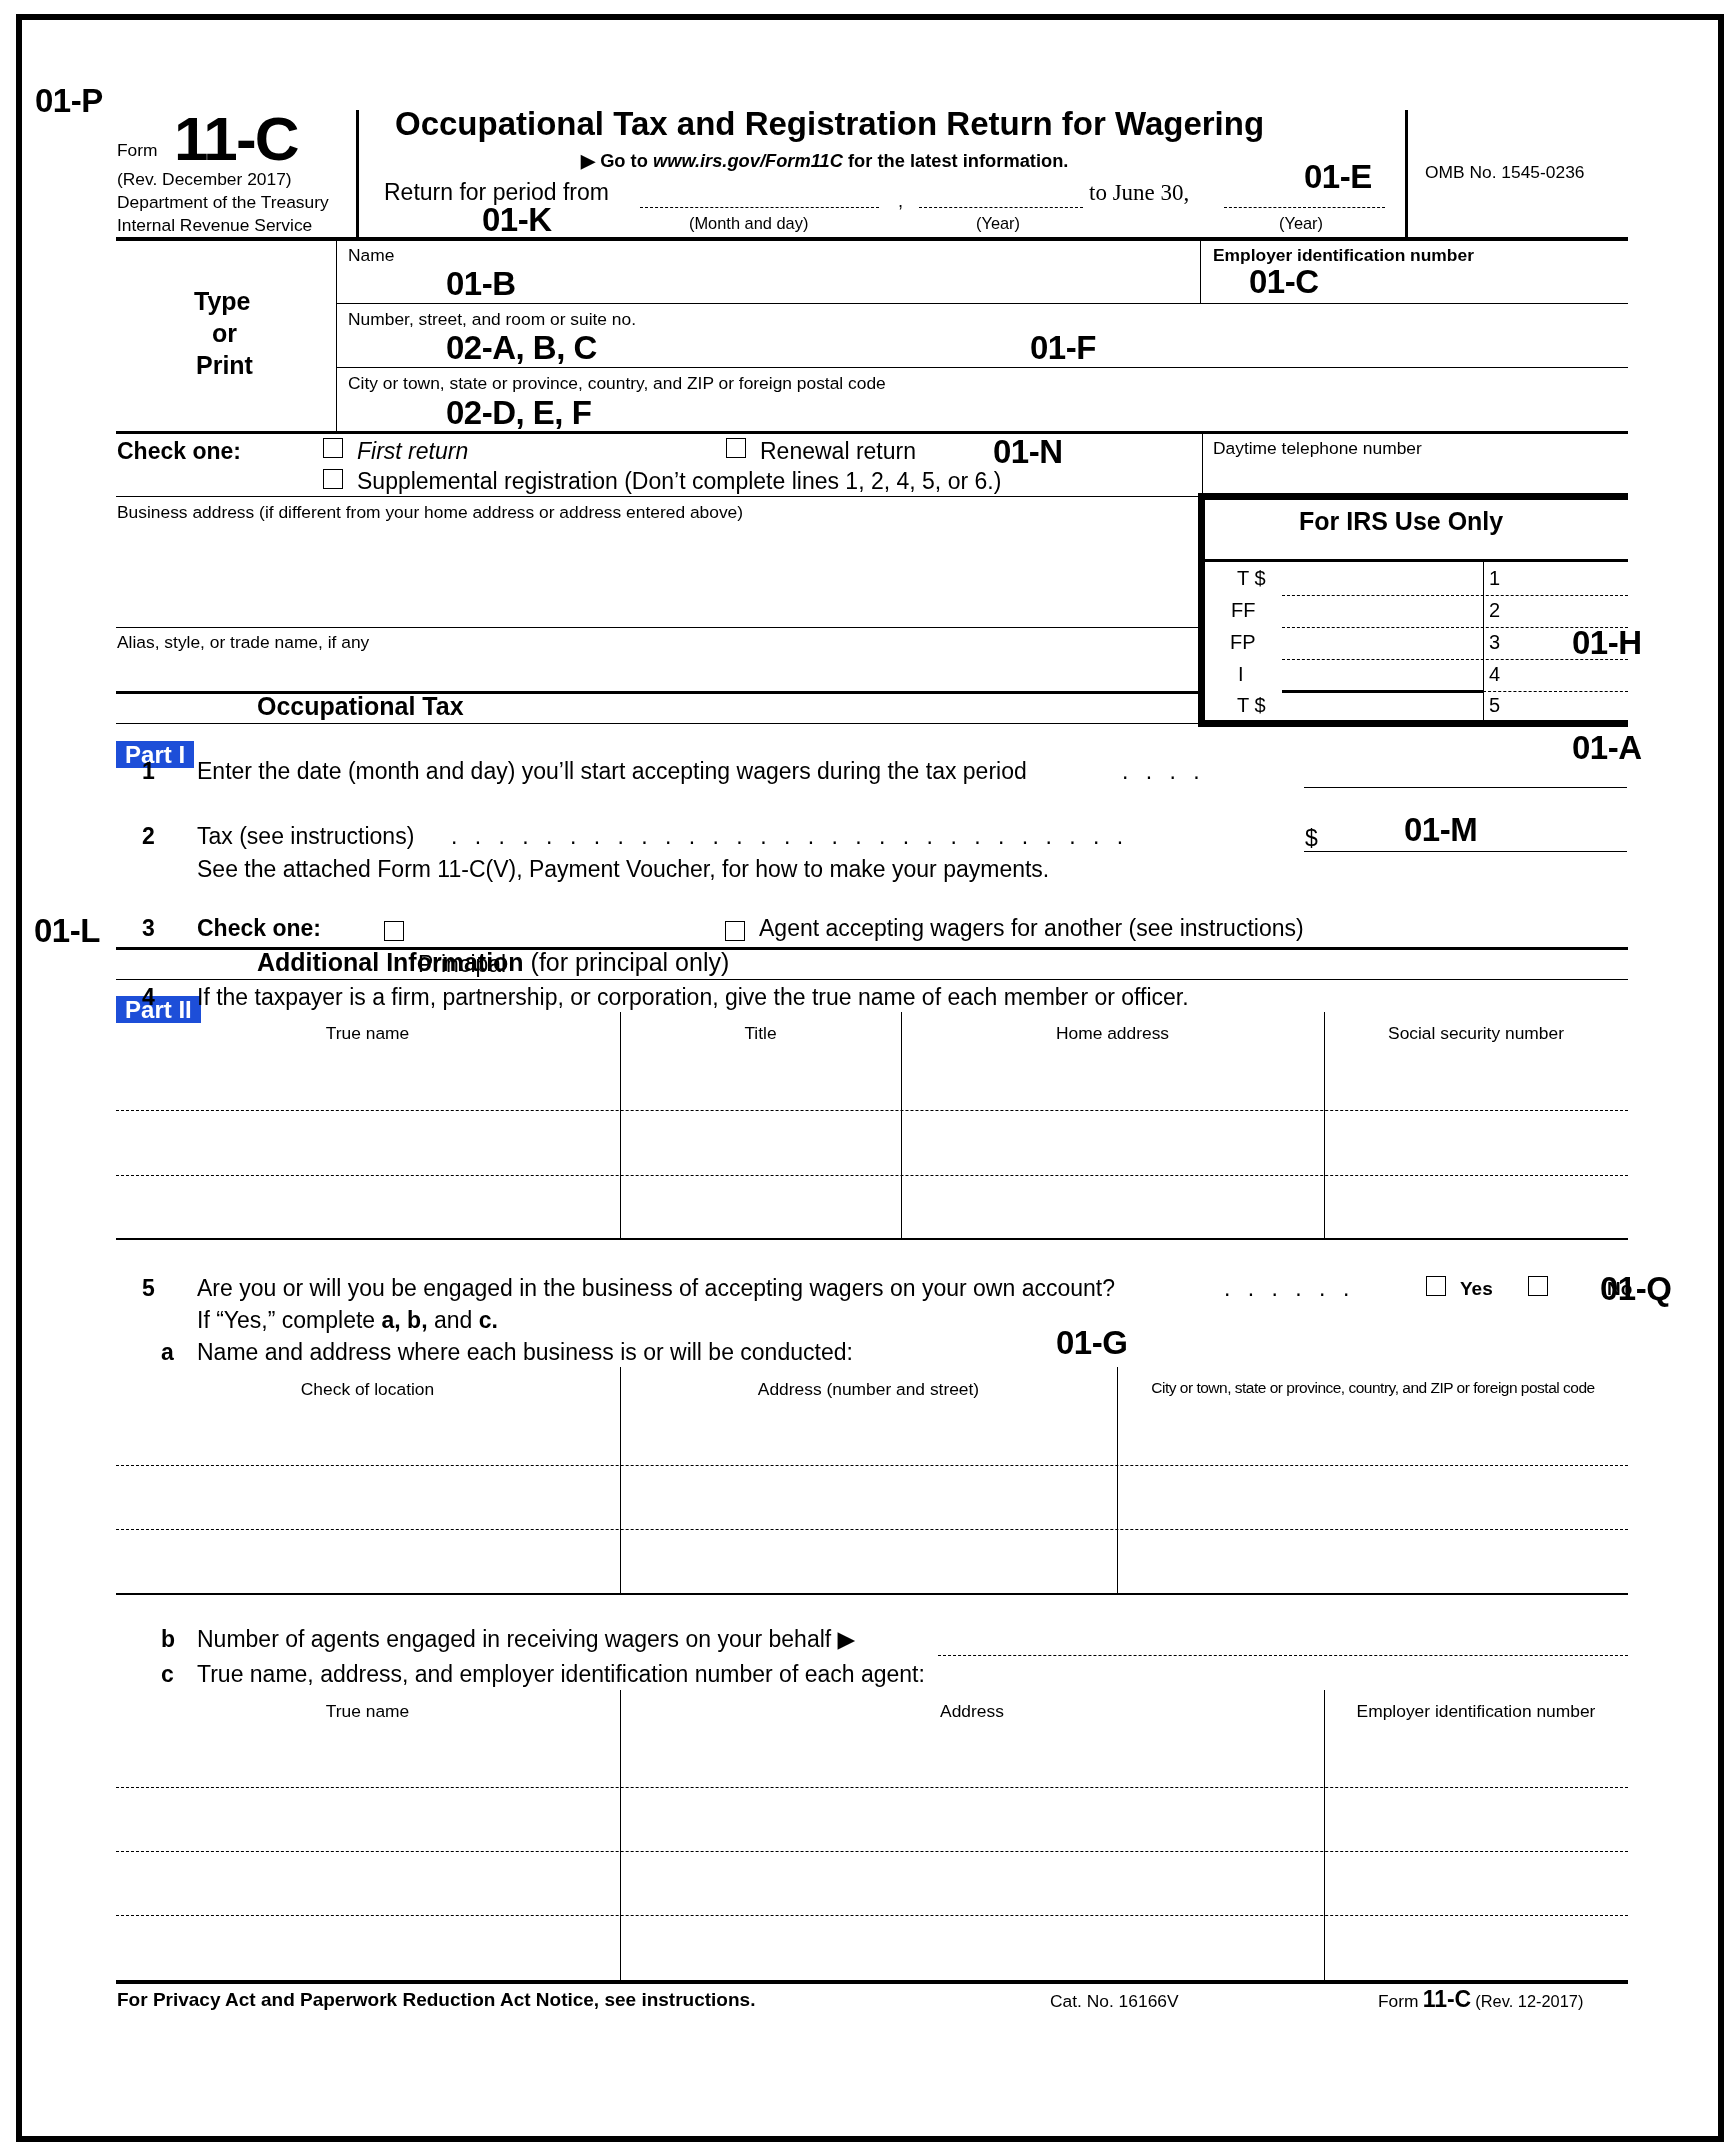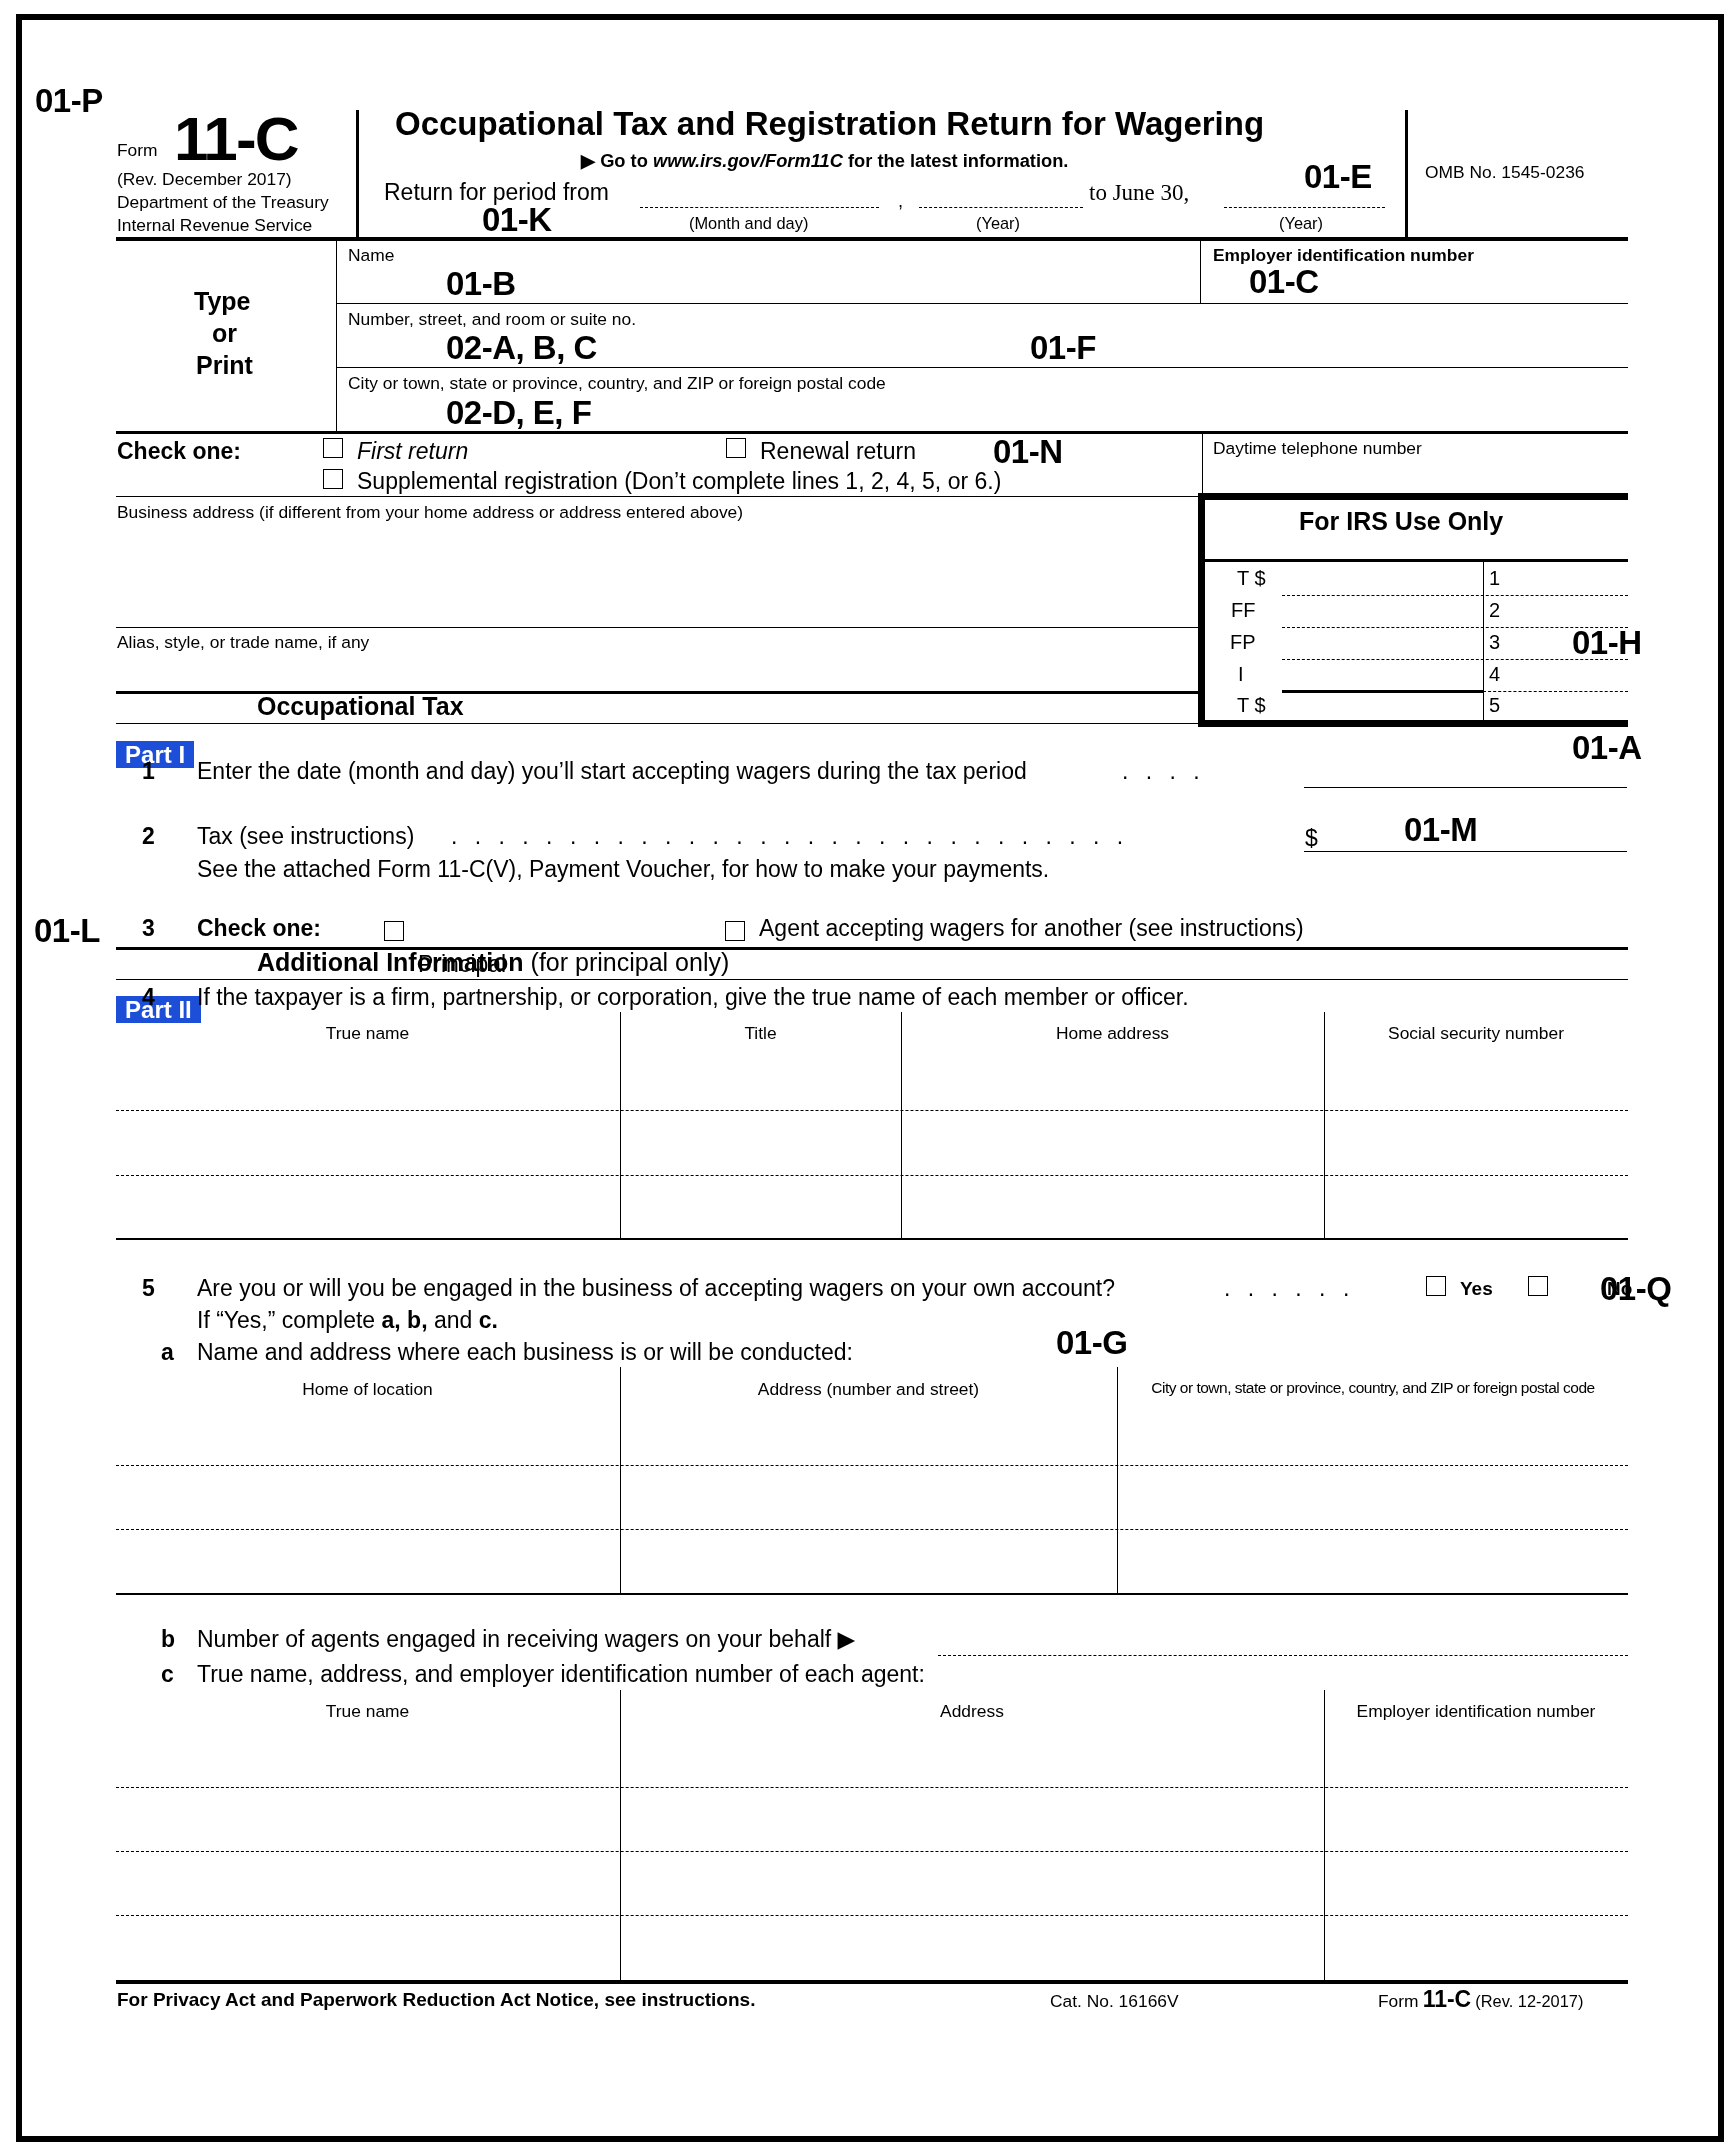--- a/index.html
+++ b/index.html
@@ -206,21 +206,21 @@
 
 <div class="t body" style="left:197px;top:1309px;"><span>If “Yes,” complete </span><b>a, b,</b><span> and </span><b>c.</b></div>
 
 <div class="t ann" style="left:1056px;top:1326px;">01-G</div>
 <div class="t body" style="left:161px;top:1341px;font-weight:bold;">a</div>
 <div class="t body" style="left:197px;top:1341px;">Name and address where each business is or will be conducted:</div>
 
 <div>
   <div class="vl" style="left:620px;top:1367px;width:1.4px;height:226px;"></div>
   <div class="vl" style="left:1117px;top:1367px;width:1.4px;height:226px;"></div>
-  <div class="colhead" style="left:116px;width:503px;top:1379px;">Home of location</div>
+  <div class="colhead" style="left:116px;width:503px;top:1379px;">Check of location</div>
   <div class="colhead" style="left:620px;width:497px;top:1379px;">Address (number and street)</div>
   <div class="colhead" style="left:1118px;width:510px;top:1379px;font-size:15.5px;letter-spacing:-0.5px;">City or town, state or province, country, and ZIP or foreign postal code</div>
   <div class="field" style="left:116px;top:1403px;width:1512px;height:62px;"></div>
   <div class="dash" style="left:116px;top:1465px;width:1512px;"></div>
   <div class="field" style="left:116px;top:1467px;width:1512px;height:61px;"></div>
   <div class="dash" style="left:116px;top:1529px;width:1512px;"></div>
   <div class="field" style="left:116px;top:1531px;width:1512px;height:61px;"></div>
   <div class="hl" style="left:116px;top:1593px;width:1512px;height:1.8px;"></div>
 </div>
 

